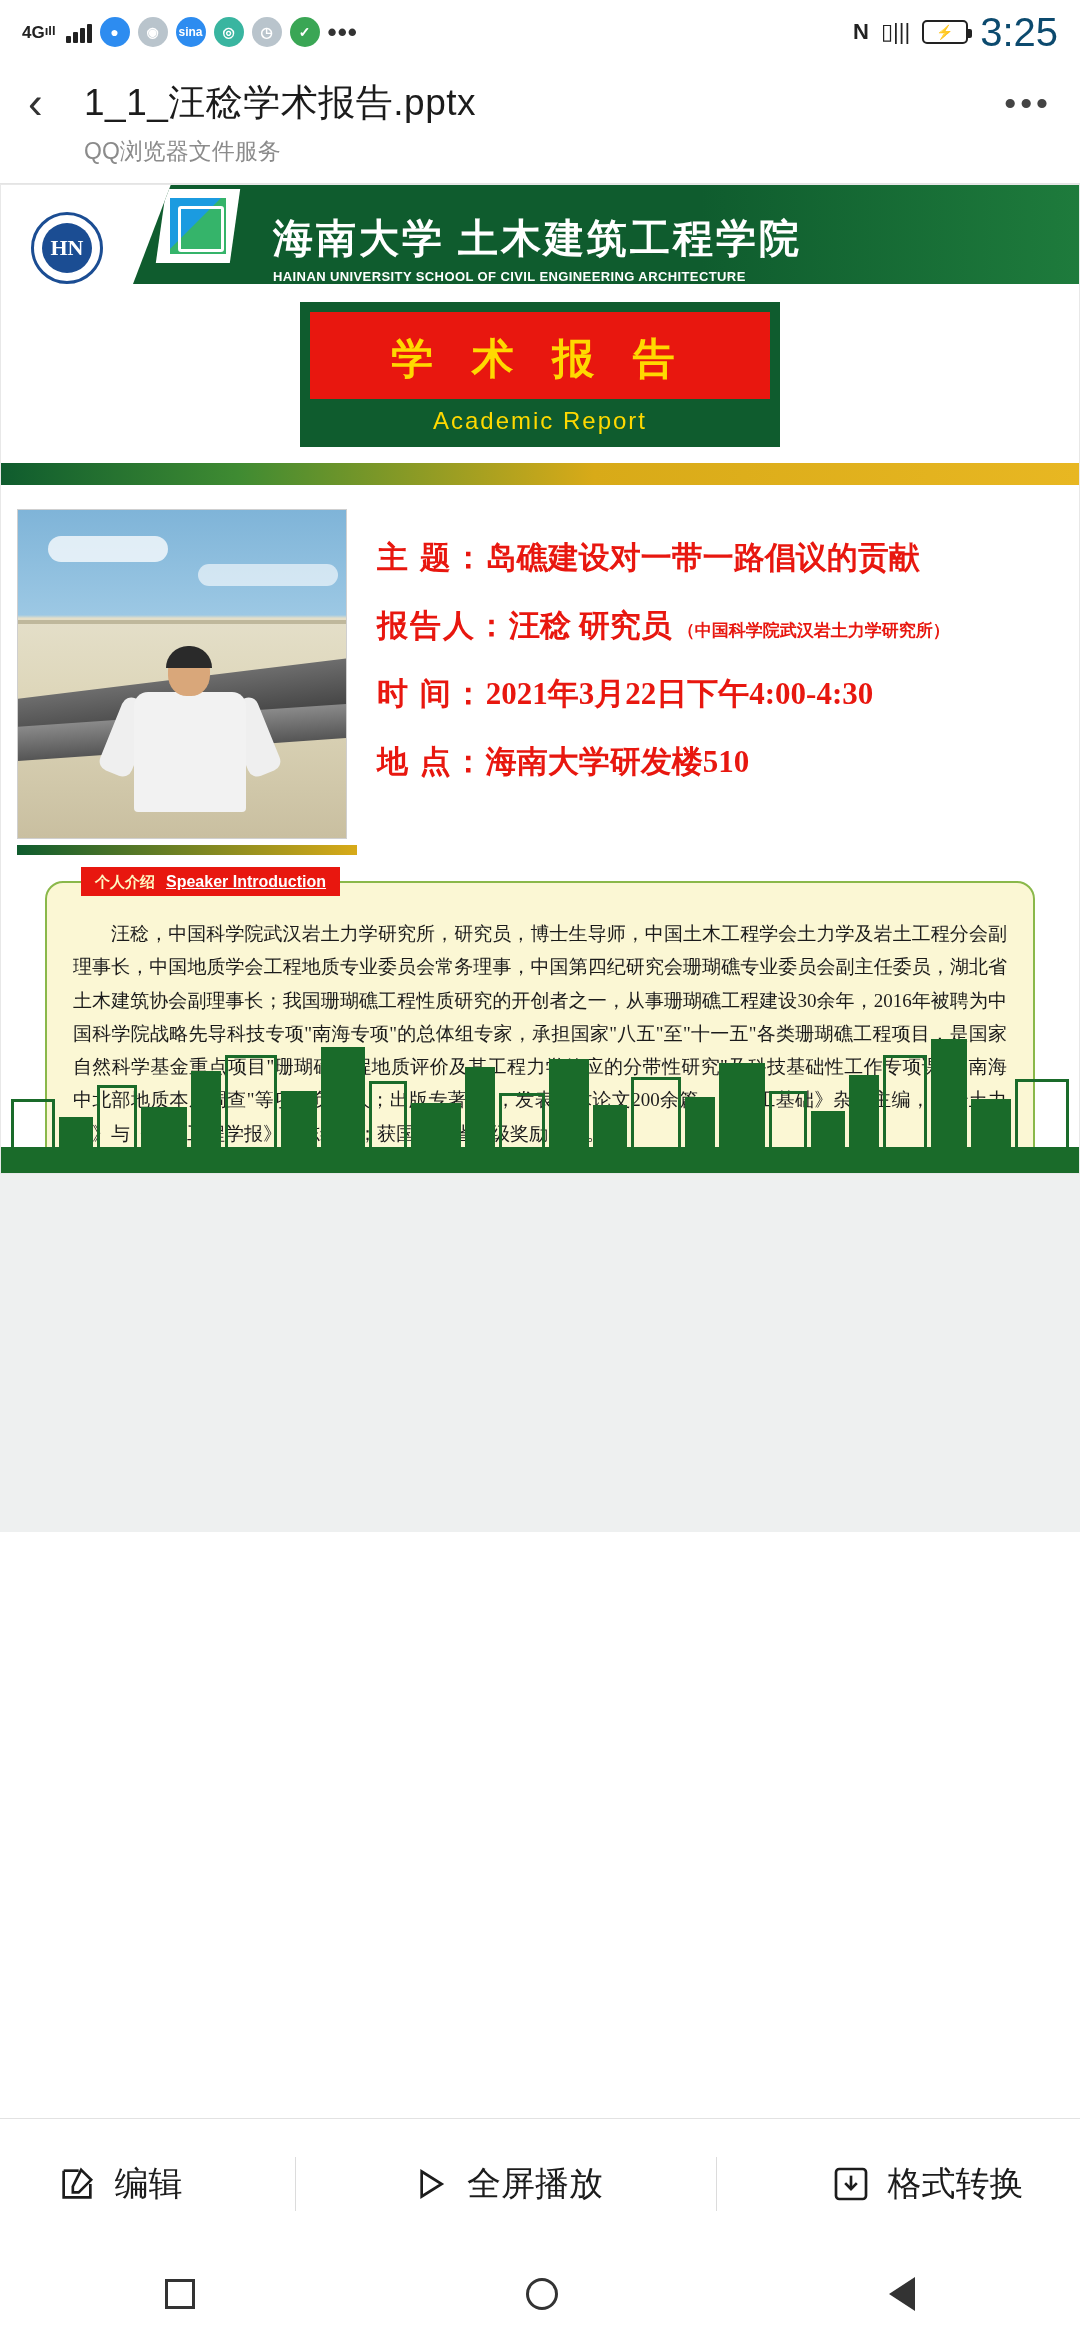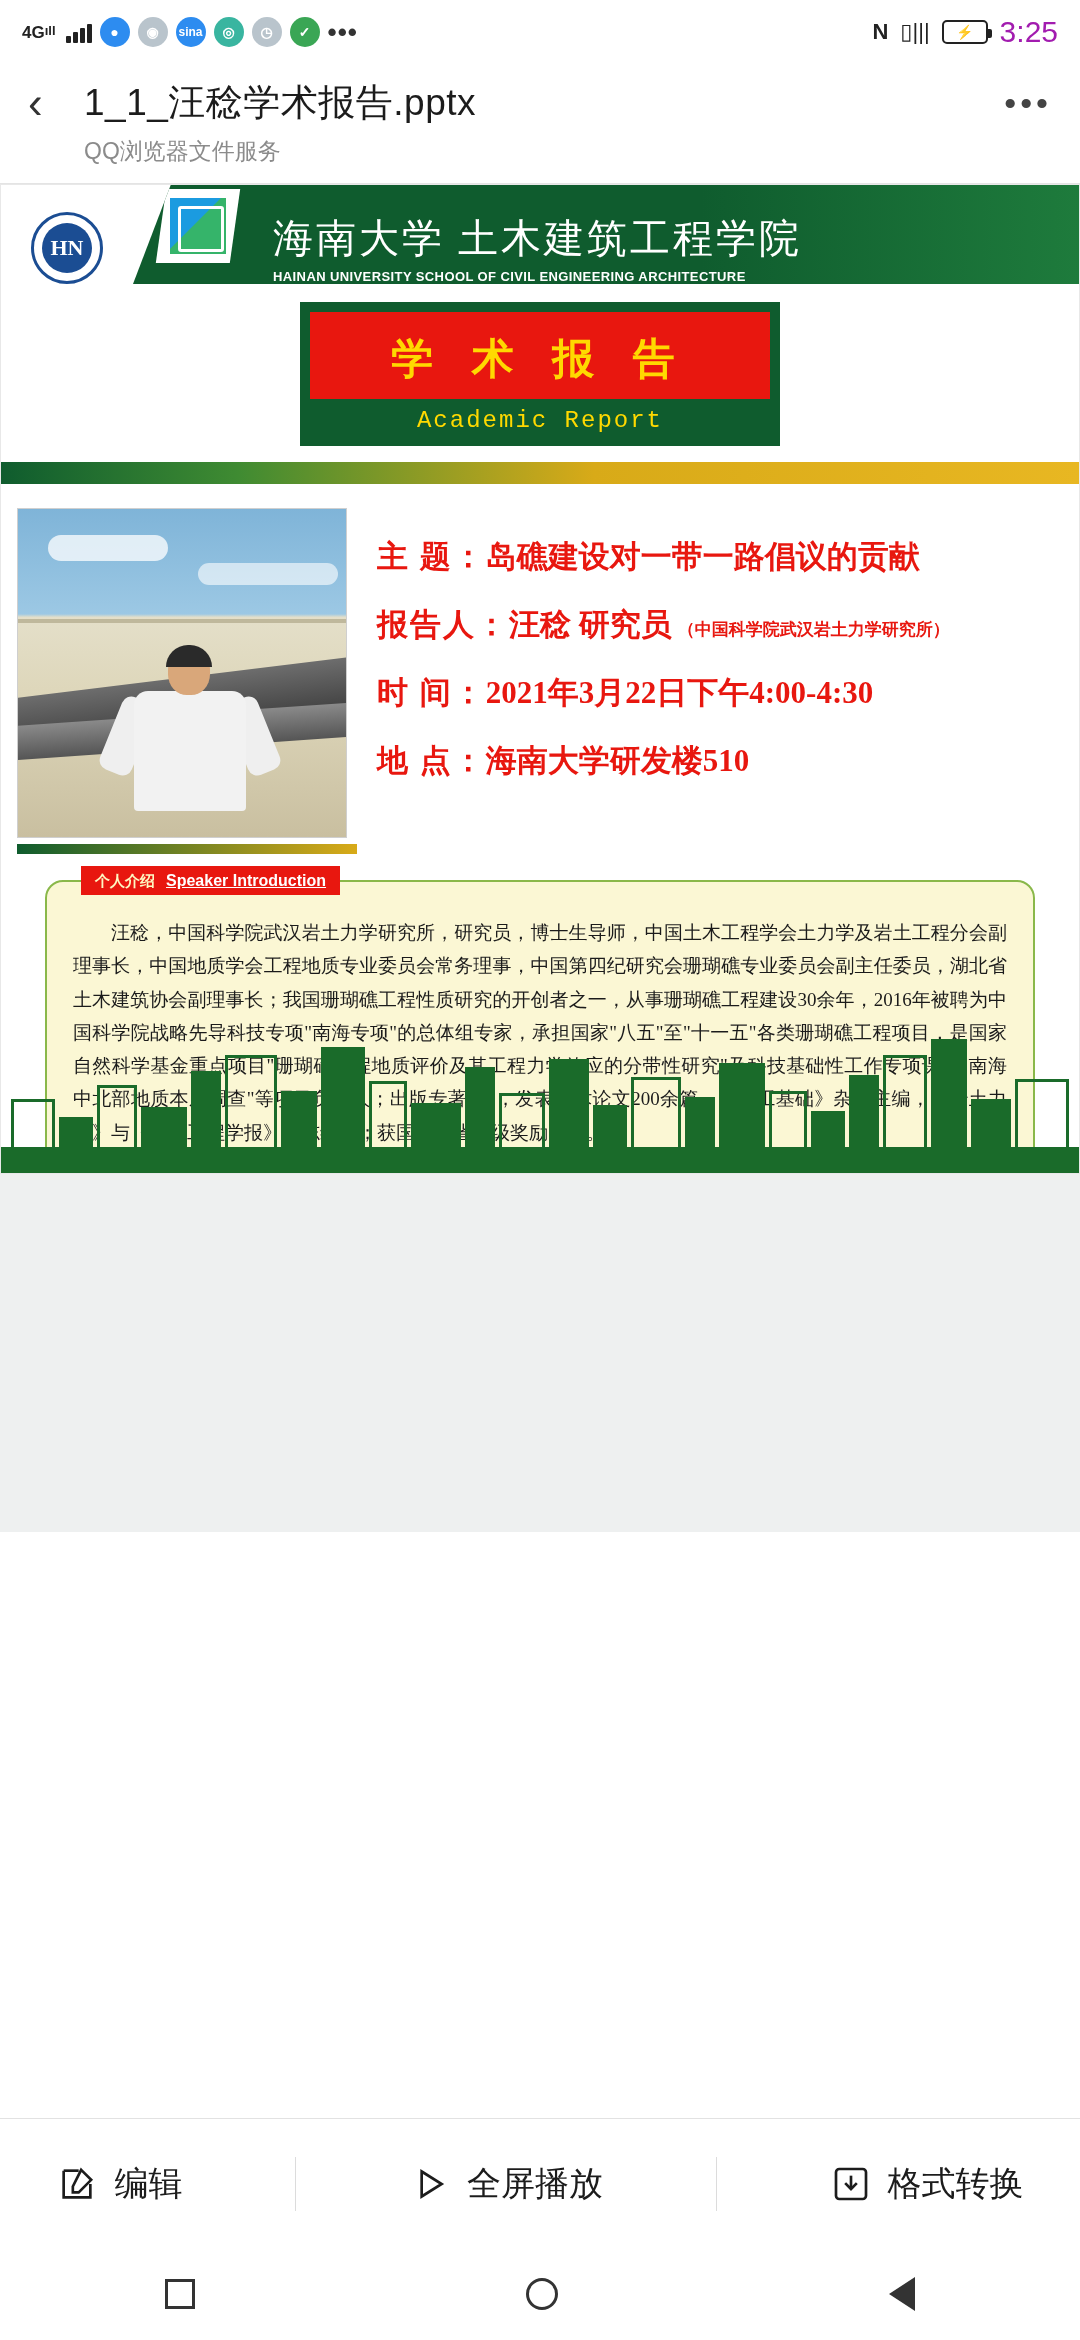--- a/index.html
+++ b/index.html
@@ -43,21 +43,21 @@
   .vibrate { font-size: 22px; color: #222; }
   .battery {
     width: 46px; height: 24px; border: 2px solid #222; border-radius: 5px;
     position: relative; display:flex; align-items:center; justify-content:center;
   }
   .battery:after {
     content: ""; position: absolute; right: -6px; top: 7px;
     width: 4px; height: 9px; background: #222; border-radius: 0 2px 2px 0;
   }
   .battery span { font-size: 14px; color:#222; }
-  .clock { font-size: 30px; color: #a21caf; text-align: right; }
+  .clock { font-size: 40px; color: #0c4a6e; text-align: right; }
 
   
   .appbar {
     padding: 14px 28px 16px 28px;
     background: #fff;
     border-bottom: 1px solid #e4e4e4;
     position: relative;
   }
   .appbar-row { display: flex; align-items: center; }
   .back-btn {
@@ -113,35 +113,35 @@
     background:
       linear-gradient(135deg,#1b9be0 0%, #1b9be0 45%, #35b46a 46%, #35b46a 100%);
     transform: skewX(8deg);
     position: relative;
   }
   .banner-logo .glyph:after{
     content:""; position:absolute; left:8px; top:8px; width:40px; height:40px;
     border:3px solid #fff; border-radius:3px;
   }
   .banner-text { margin-left: 140px; color: #ffffff; }
-  .banner-cn { font-family: "Liberation Serif", serif; font-weight: 400; font-size: 40px; letter-spacing: 3px; margin-top: 32px; }
+  .banner-cn { font-family: "Liberation Serif", serif; font-weight: 700; font-size: 40px; letter-spacing: 3px; margin-top: 32px; }
   .banner-en { font-size: 13px; letter-spacing: 0.4px; margin-top: 3px; font-weight: 700; }
 
   
   .titlewrap { display: flex; justify-content: center; margin-top: 18px; }
   .titlebox {
     width: 480px; background: #0f5c2e; padding: 10px 10px 12px 10px;
     text-align: center;
   }
   .title-red {
     background: #e8170f; color: #ffd900; font-size: 42px; font-weight: 700;
     letter-spacing: 14px; padding: 19px 0 12px 0;
     font-family: "Liberation Serif", serif;
   }
-  .title-en { color: #ffd900; font-size: 24px; margin-top: 8px; letter-spacing: 2px; font-family: Liberation Mono, monospace; }
+  .title-en { color: #ffd900; font-size: 24px; margin-top: 8px; letter-spacing: 2px; }
 
   .gold-bar {
     margin-top: 16px; height: 22px;
     background: linear-gradient(90deg, #0f5c2e 0%, #3f8b32 22%, #d8aa18 55%, #e8b722 100%);
   }
 
   
   .inforow { display: flex; margin-top: 24px; padding: 0 16px; }
   .photo {
     width: 330px; height: 330px; flex: none;

